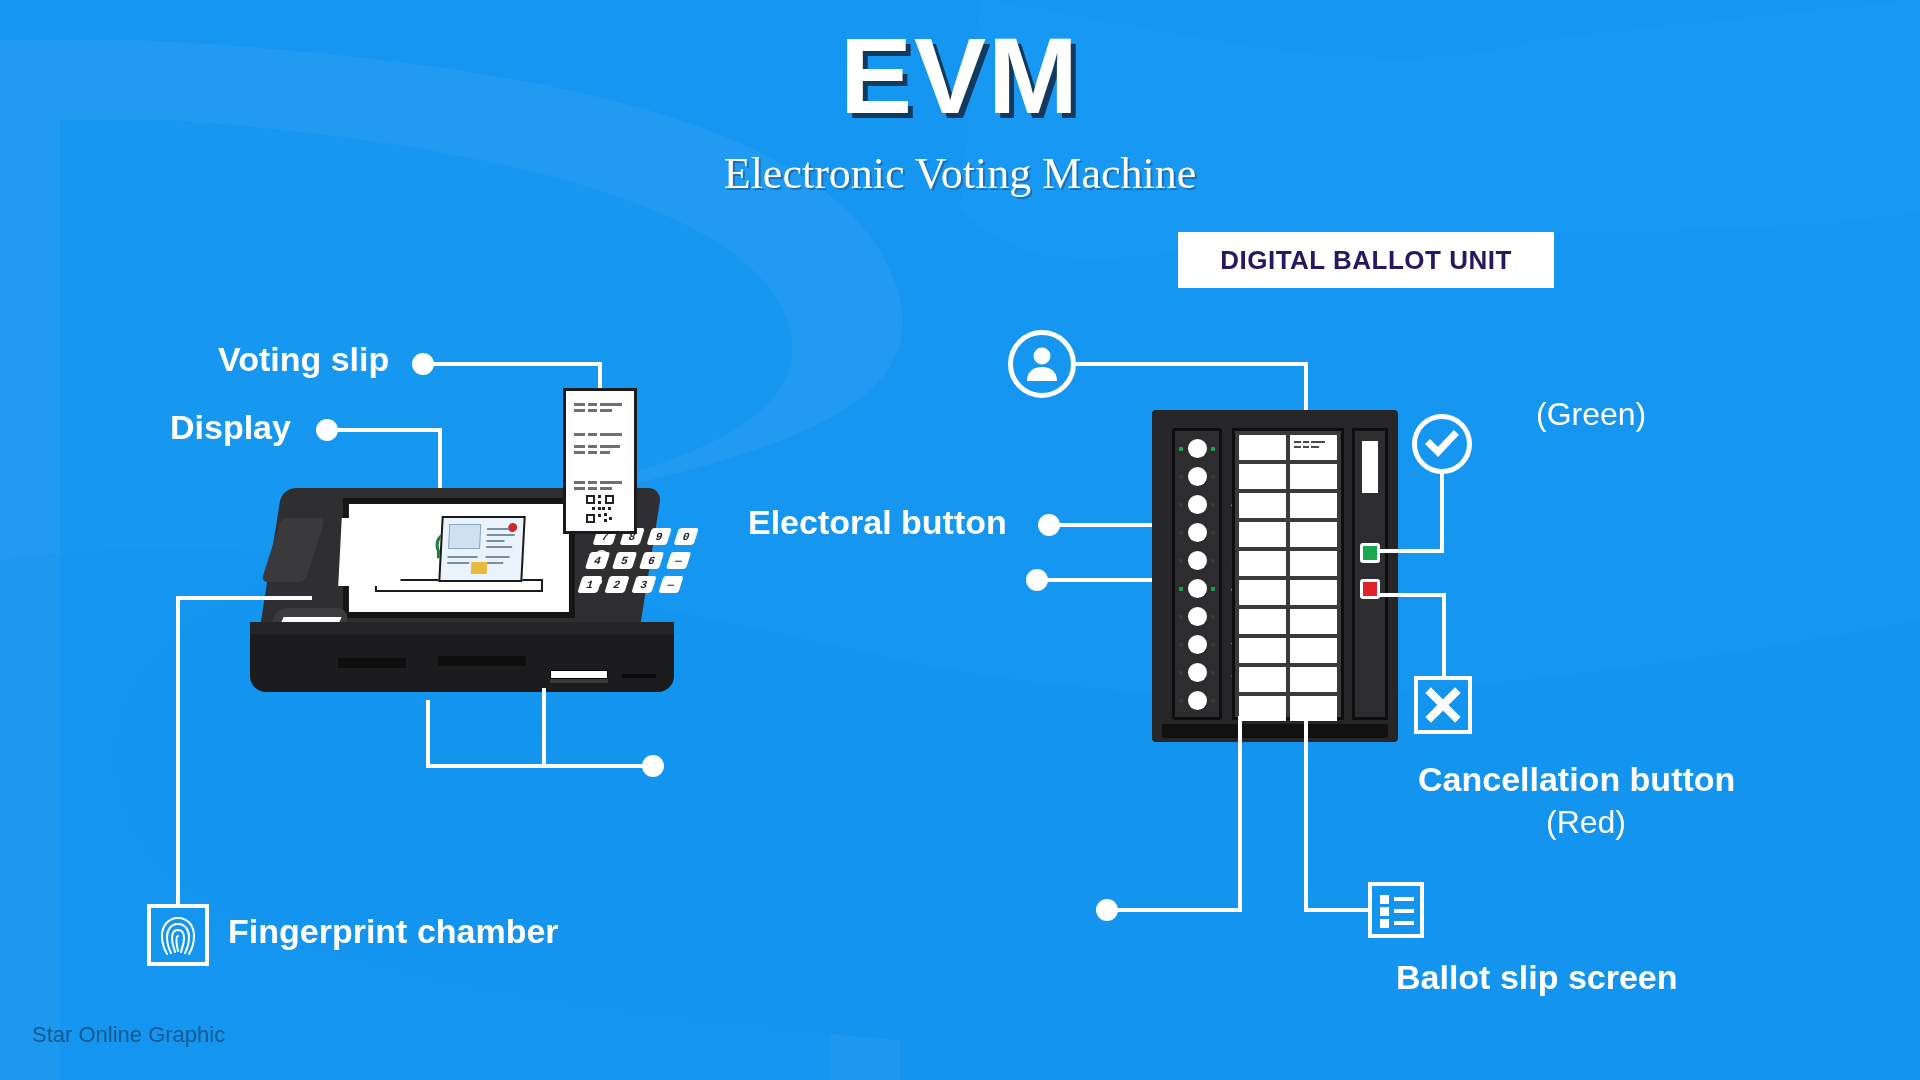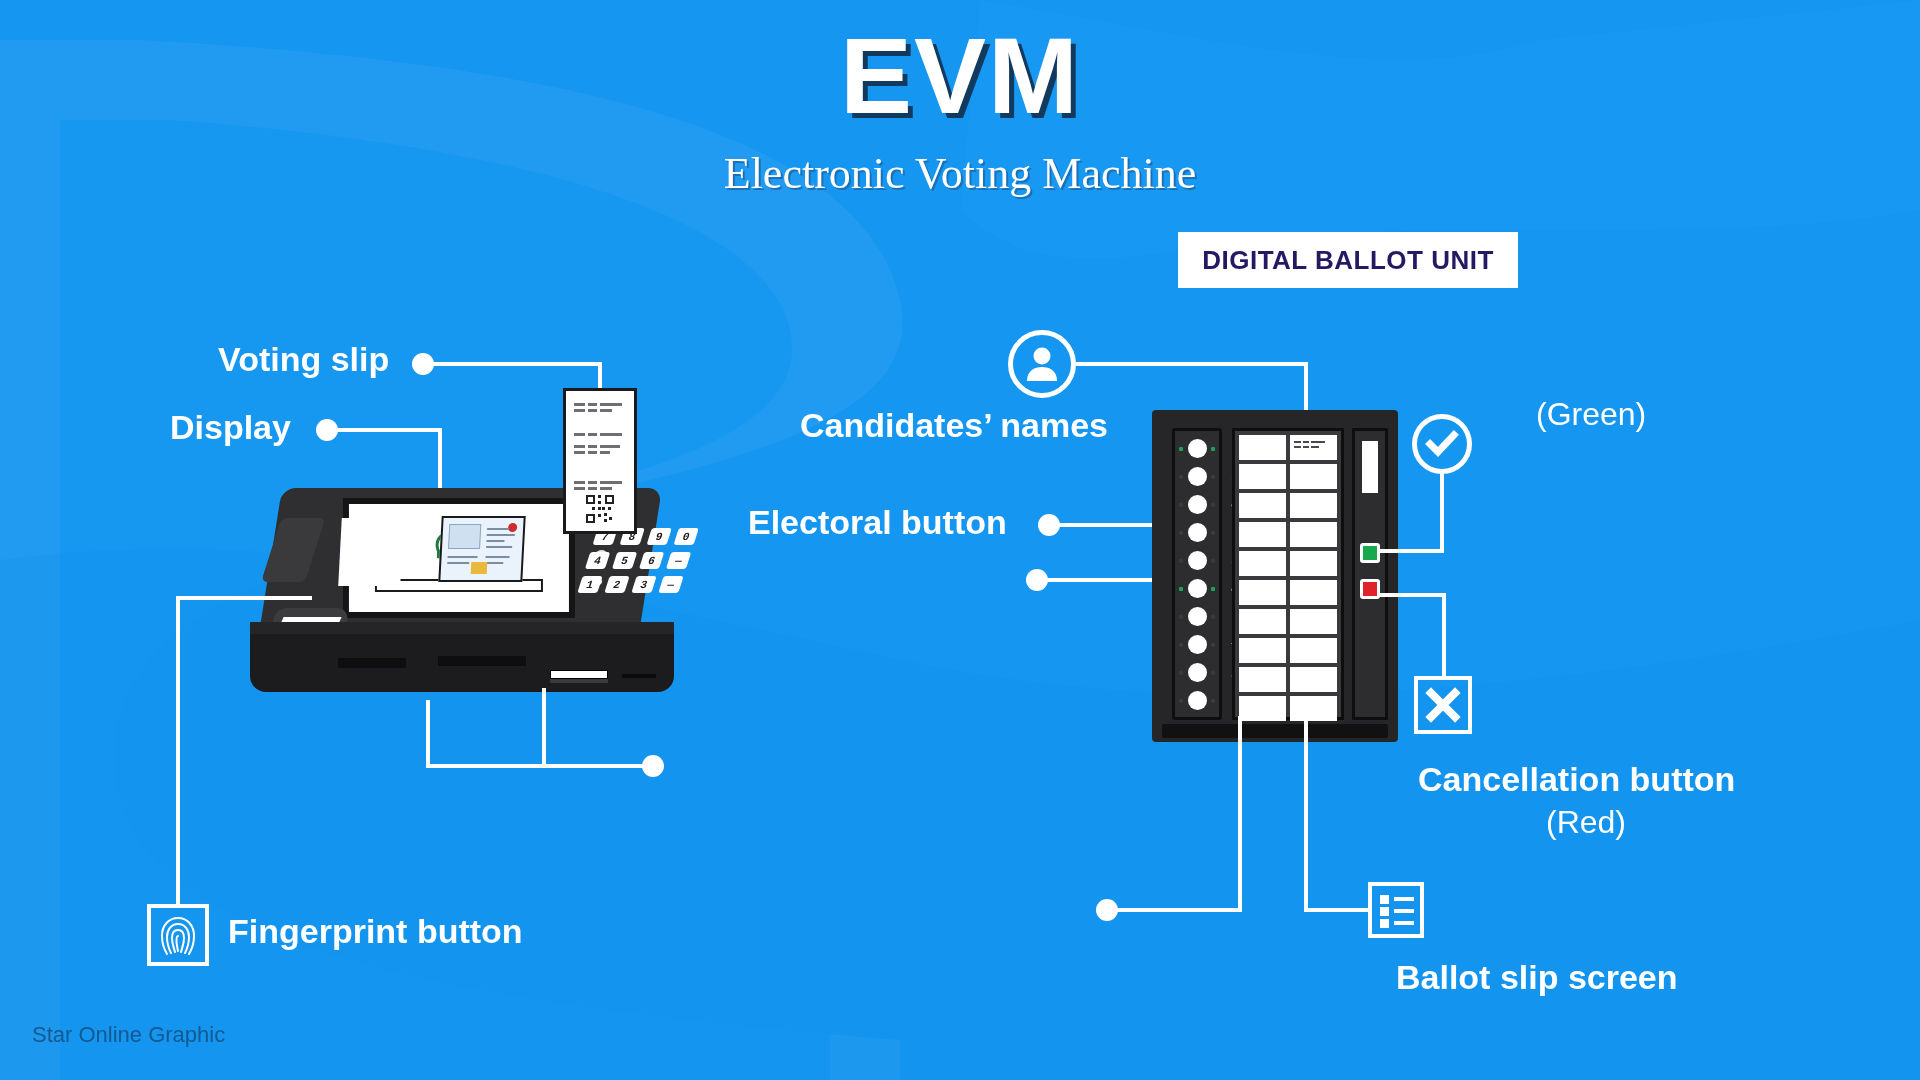--- a/index.html
+++ b/index.html
@@ -27,21 +27,21 @@
     text-shadow:2px 2px 0 #1d6fb5;
   }
 
   
   .banner{
     position:absolute;background:#ffffff;
     display:flex;align-items:center;justify-content:center;
     color:#241a63;font-weight:bold;letter-spacing:.5px;
   }
   #banner-control{left:366px;top:232px;width:374px;height:56px;font-size:26px;}
-  #banner-ballot{left:1178px;top:232px;width:340px;height:56px;font-size:26px;}
+  #banner-ballot{left:1178px;top:232px;width:376px;height:56px;font-size:26px;}
 
   
   .lbl{position:absolute;color:#ffffff;white-space:nowrap;}
   .lbl-b{font-weight:bold;}
 
   
   .ln{position:absolute;background:#ffffff;}
   .dot{position:absolute;width:22px;height:22px;border-radius:50%;background:#ffffff;}
 
   
@@ -333,31 +333,30 @@
         <path d="M20 6 C 10 6, 4 14, 4 24 C 4 31, 6 37, 9 42"></path>
         <path d="M20 6 C 30 6, 36 14, 36 24 C 36 31, 34 37, 31 42"></path>
         <path d="M20 12 C 13 12, 9 18, 9 25 C 9 32, 11 37, 13 41"></path>
         <path d="M20 12 C 27 12, 31 18, 31 25 C 31 32, 29 37, 27 41"></path>
         <path d="M20 18 C 16 18, 14 21, 14 26 C 14 32, 16 36, 17 40"></path>
         <path d="M20 18 C 24 18, 26 21, 26 26 C 26 32, 24 36, 23 40"></path>
         <path d="M20 24 C 18.5 24, 18.5 26, 18.5 29 C 18.5 33, 19.5 36, 20 39"></path>
       </g>
     </svg>
   </div>
-  <div class="lbl lbl-b" style="left:228px;top:912px;font-size:34px;">Fingerprint button</div>
+  <div class="lbl lbl-b" style="left:228px;top:912px;font-size:34px;">Fingerprint chamber</div>
 
   <div class="circ" style="left:1008px;top:330px;width:68px;height:68px;">
     <svg width="46" height="46" viewBox="0 0 46 46" style="position:absolute;left:6px;top:6px;">
       <circle cx="23" cy="15" r="8.5" fill="#ffffff"></circle>
       <path d="M8 40 C 8 30, 15 26, 23 26 C 31 26, 38 30, 38 40 Z" fill="#ffffff"></path>
     </svg>
   </div>
   <div class="ln" style="left:1076px;top:362px;width:232px;height:4px;"></div>
   <div class="ln" style="left:1304px;top:362px;width:4px;height:66px;"></div>
-  <div class="lbl lbl-b" style="left:800px;top:406px;font-size:34px;">Candidates’ names</div>
 
   <div class="dot" style="left:1038px;top:514px;"></div>
   <div class="ln" style="left:1058px;top:523px;width:114px;height:4px;"></div>
   <div class="lbl lbl-b" style="left:748px;top:503px;font-size:34px;">Electoral button</div>
 
   <div class="dot" style="left:1026px;top:569px;"></div>
   <div class="ln" style="left:1046px;top:578px;width:126px;height:4px;"></div>
 
   <div id="bu">
     <div class="bu-shell"></div>

